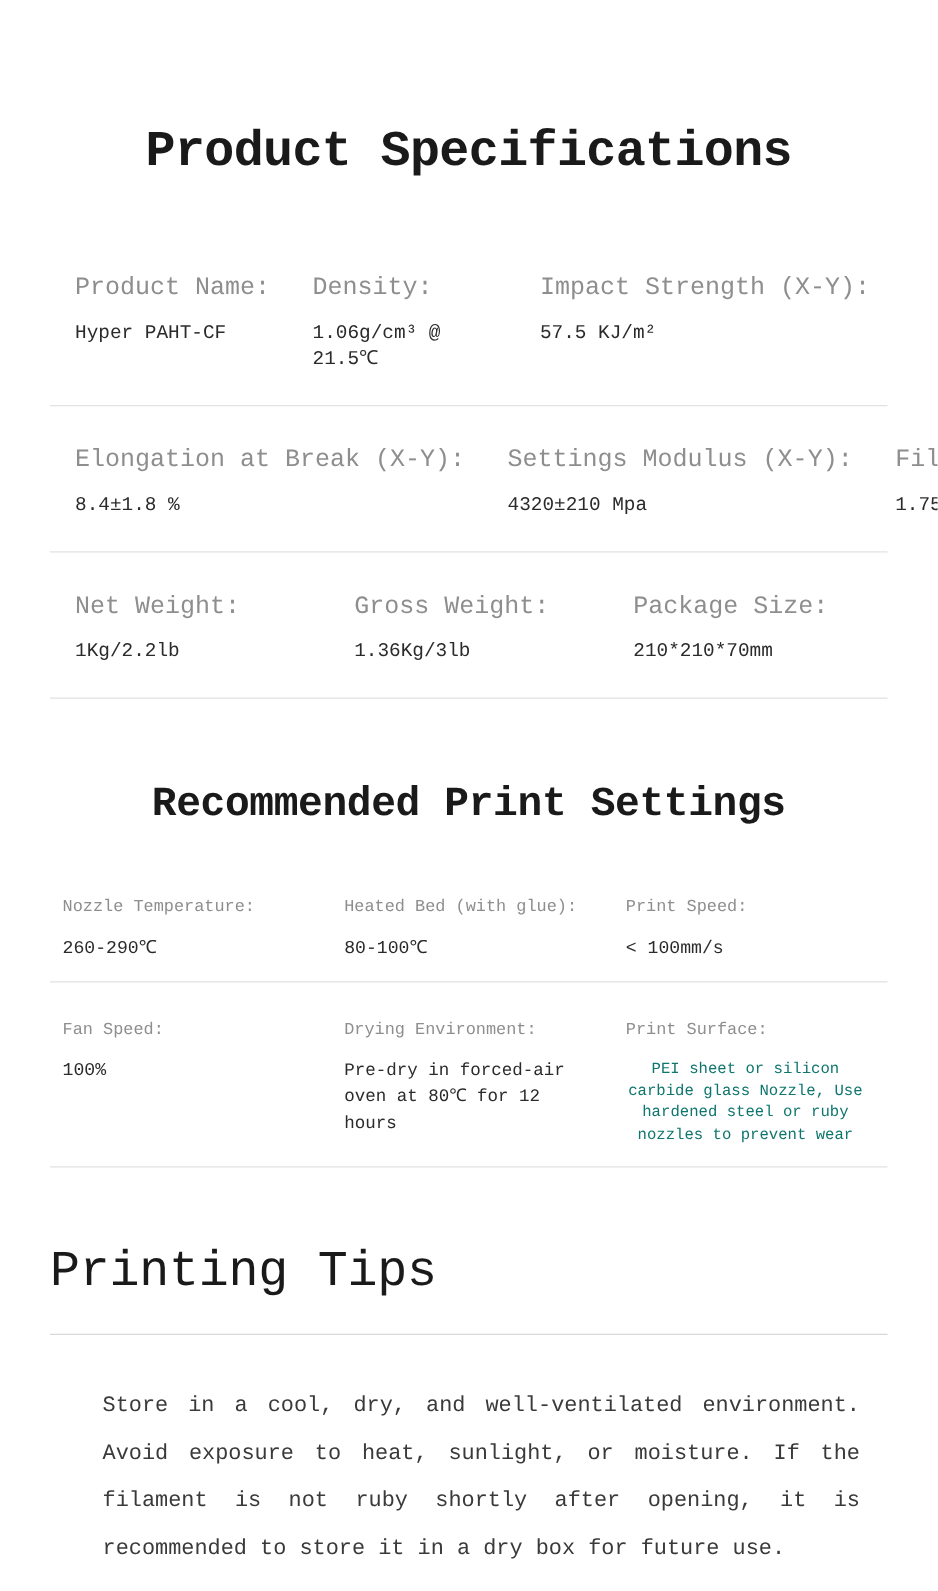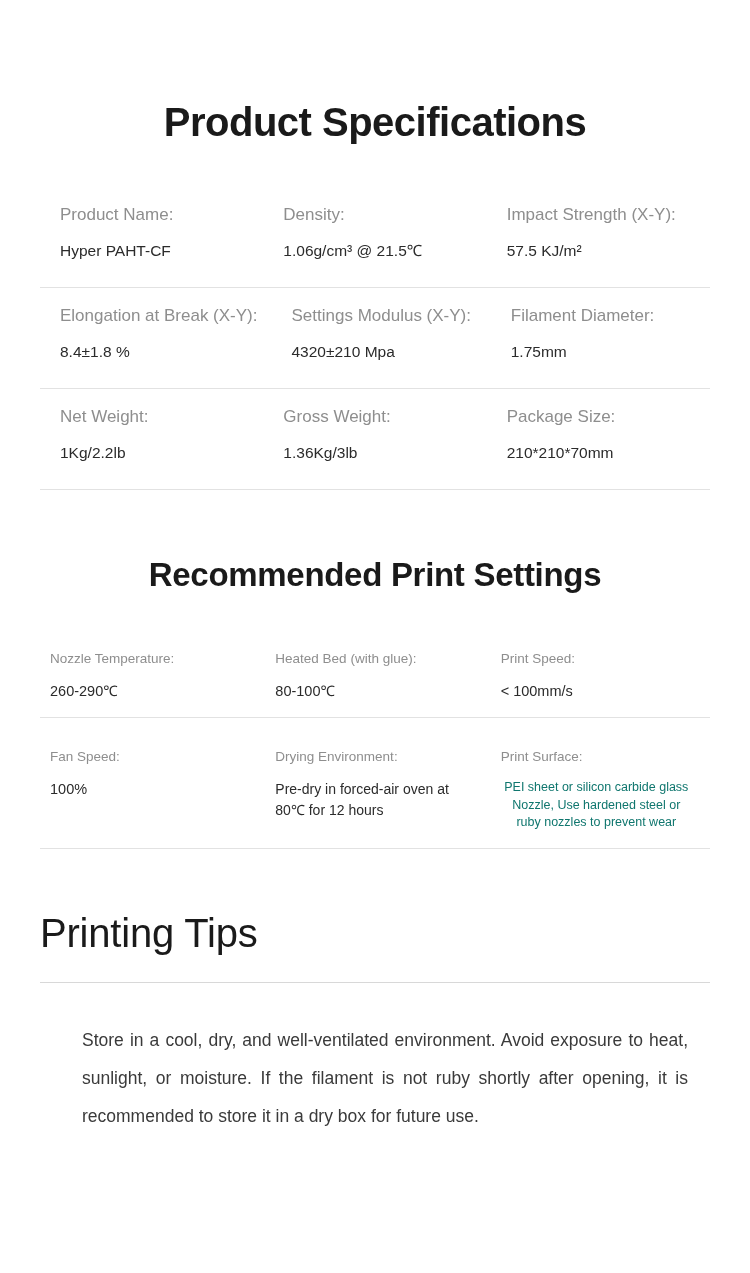--- a/index.html
+++ b/index.html
@@ -12,20 +12,21 @@
     height: 1273px;
     font-family: "Liberation Sans", sans-serif;
     color: #2b2b2b;
     overflow: hidden;
   }
   .page {
     width: 750px;
     height: 1008px;
     position: relative;
     background: #ffffff;
+    font-family: Liberation Mono, monospace;
   }
 
   
   .specs-section {
     padding-top: 100px;
   }
   .specs-title {
     font-size: 40px;
     font-weight: bold;
     letter-spacing: -0.5px;
@@ -43,25 +44,26 @@
   }
   .spec-row:last-child {
     border-bottom: 1px solid #e2e2e2;
   }
   .spec-cell {
     flex: 1 1 0;
     padding: 10px 14px 0 20px;
     box-sizing: border-box;
   }
   .spec-label {
-    font-size: 17px;
+    font-size: 20px;
     color: #8e8e8e;
     line-height: 20px;
     margin-bottom: 15px;
     white-space: nowrap;
+    margin-top: 16px;
   }
   .spec-value {
     font-size: 15.5px;
     color: #2b2b2b;
     line-height: 21px;
   }
 
   
   .print-section {
     padding-top: 62px;

